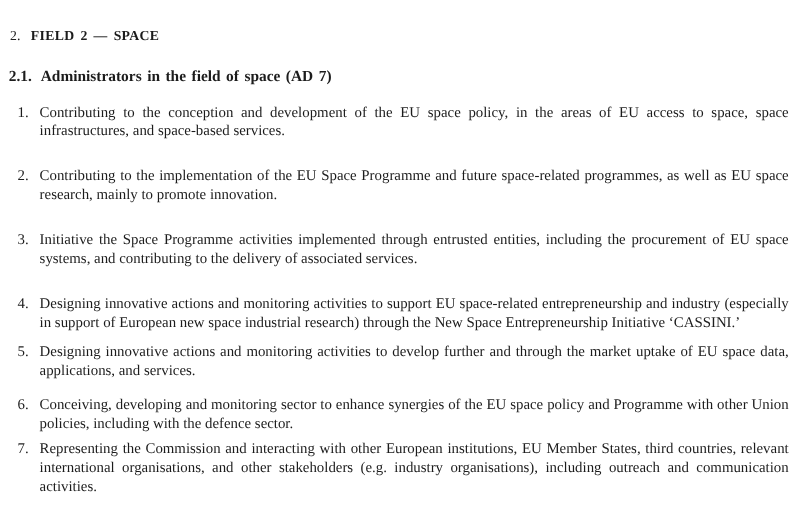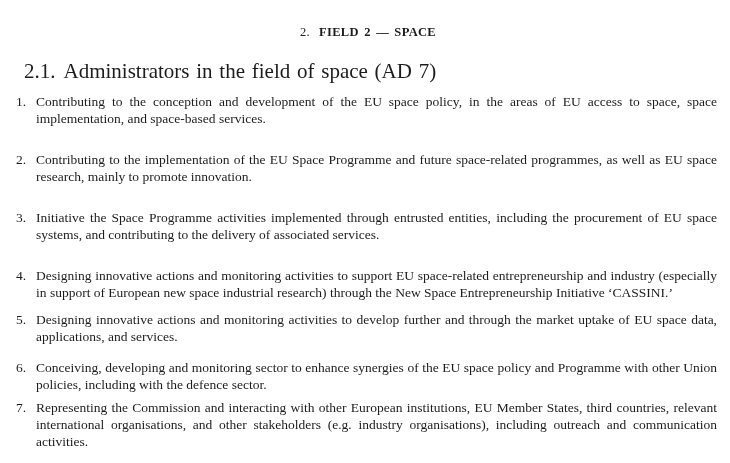--- a/index.html
+++ b/index.html
@@ -15,40 +15,39 @@
     color: #1c1c1c;
     -webkit-font-smoothing: antialiased;
   }
   .page {
     box-sizing: border-box;
     width: 730px;
     height: 463px;
     padding: 25px 13px 0 0;
   }
   .section-heading {
-    margin: 0 0 23px 19px;
+    margin: 0 0 23px 9px;
     font-size: 12.5px;
     line-height: 14px;
     letter-spacing: 0.3px;
     word-spacing: 2px;
     white-space: nowrap;
-    text-align: center;
   }
   .section-heading .sec-num {
     font-weight: 400;
     margin-right: 9px;
   }
   .section-heading .sec-title {
     font-weight: 700;
   }
   .subsection-heading {
-    margin: 0 0 13px 24px;
-    font-size: 21px;
+    margin: 0 0 13px 8px;
+    font-size: 14px;
     line-height: 18px;
-    font-weight: 400;
+    font-weight: 700;
     word-spacing: 1.5px;
     white-space: nowrap;
   }
   .subsection-heading .sub-num {
     margin-right: 8px;
   }
   .duty-list {
     margin: 0;
     padding: 0;
     list-style: none;
@@ -81,21 +80,21 @@
     <span class="sec-num">2.</span><span class="sec-title">FIELD 2 — SPACE</span>
   </div>
 
   <div class="subsection-heading">
     <span class="sub-num">2.1.</span><span class="sub-title">Administrators in the field of space (AD 7)</span>
   </div>
 
   <ol class="duty-list">
     <li class="duty">
       <span class="duty-num">1.</span>
-      <span class="duty-text">Contributing to the conception and development of the EU space policy, in the areas of EU access to space, space implementation, and space-based services.</span>
+      <span class="duty-text">Contributing to the conception and development of the EU space policy, in the areas of EU access to space, space infrastructures, and space-based services.</span>
     </li>
     <li class="duty">
       <span class="duty-num">2.</span>
       <span class="duty-text">Contributing to the implementation of the EU Space Programme and future space-related programmes, as well as EU space research, mainly to promote innovation.</span>
     </li>
     <li class="duty">
       <span class="duty-num">3.</span>
       <span class="duty-text">Initiative the Space Programme activities implemented through entrusted entities, including the procurement of EU space systems, and contributing to the delivery of associated services.</span>
     </li>
     <li class="duty">

